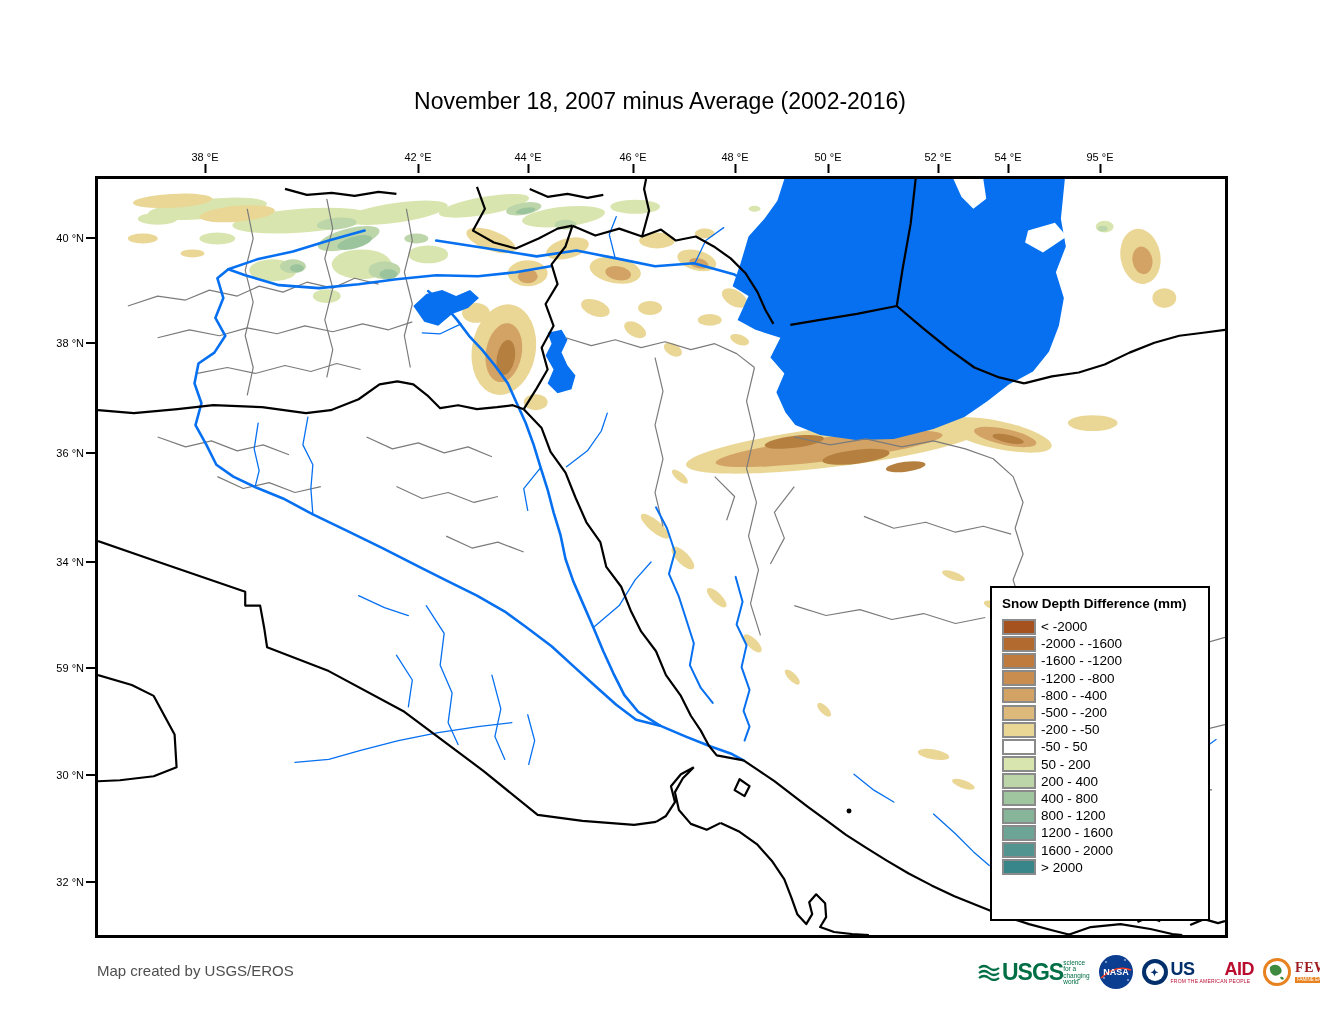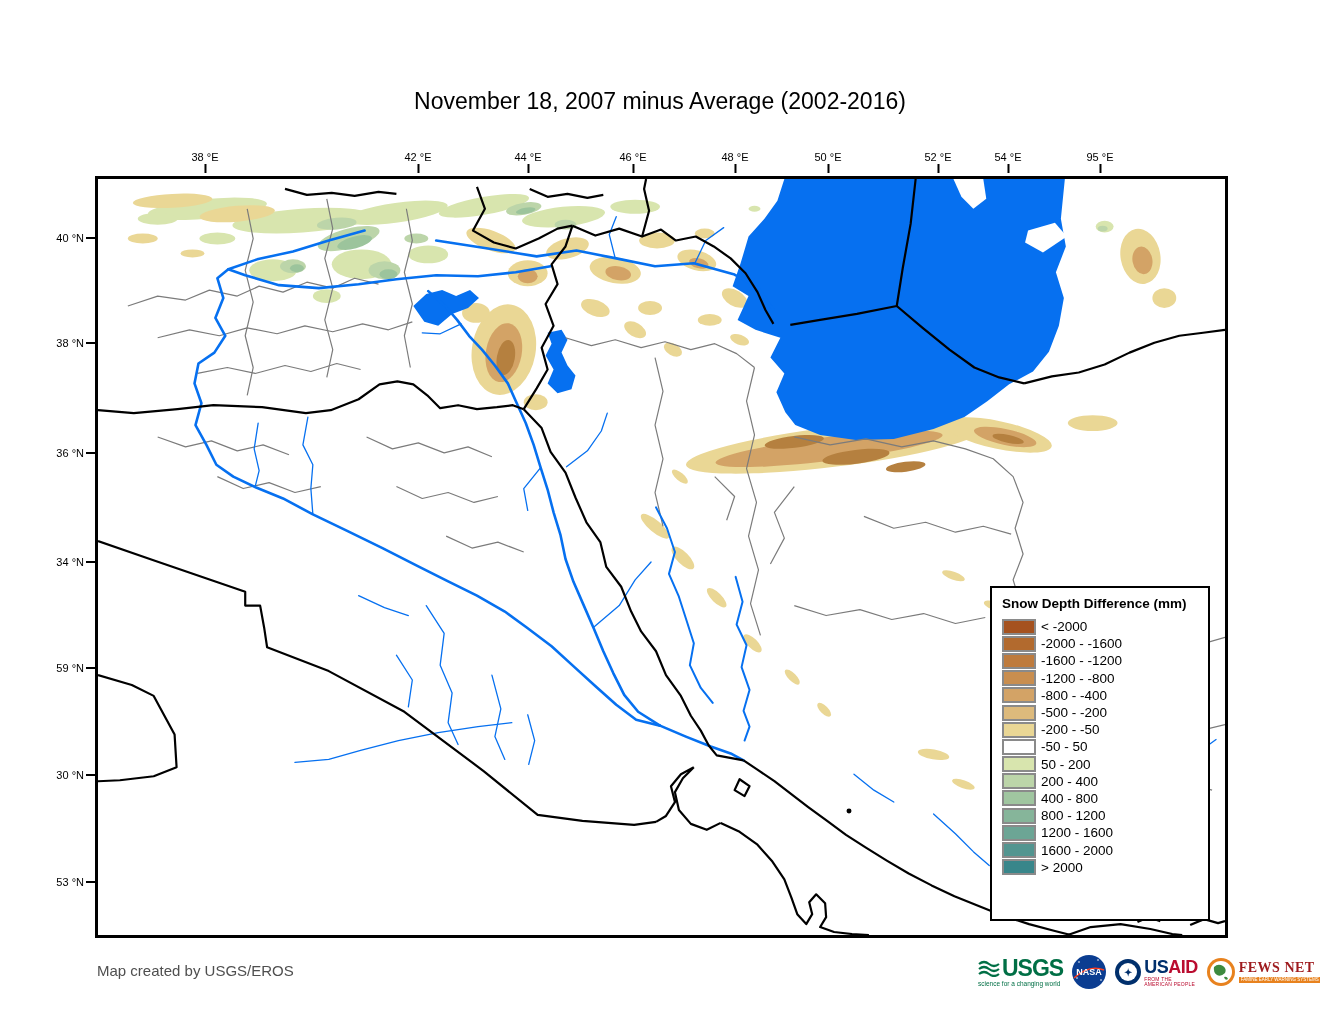--- a/index.html
+++ b/index.html
@@ -27,35 +27,35 @@
   .legend-row{display:flex;align-items:center;height:17.2px;}
   .swatch{width:30px;height:12px;border:2px solid var(--c-legend_swatch_border,#8a8a8a);
           display:inline-block;flex:0 0 auto;}
   .legend-label{font-size:13.5px;margin-left:5px;white-space:nowrap;}
   .legend-note{font-size:12.5px;line-height:16px;margin-top:9px;}
 
   .credit{position:absolute;left:97px;top:962px;font-size:15px;color:#4f4f4f;}
 
   
   .logos{position:absolute;left:978px;top:950px;height:44px;display:flex;align-items:center;gap:8px;}
-  .usgs{display:flex;flex-direction:column;line-height:1;}
+  .usgs{display:flex;flex-direction:row;line-height:1;}
   .usgs-main{display:flex;align-items:center;gap:2px;}
   .usgs-text{font-size:23px;font-weight:bold;color:var(--c-usgs_green,#006f45);letter-spacing:-1px;}
   .usgs-tag{font-size:6.5px;color:var(--c-usgs_green,#006f45);margin-top:1px;}
   .nasa{width:36px;height:36px;flex:0 0 auto;}
   .usaid{display:flex;align-items:center;gap:3px;}
   .usaid-seal{width:26px;height:26px;border-radius:50%;background:var(--c-usaid_blue,#002f6c);
               display:flex;align-items:center;justify-content:center;flex:0 0 auto;}
   .usaid-seal-inner{width:18px;height:18px;border-radius:50%;background:#fff;
                     display:flex;align-items:center;justify-content:center;
                     color:var(--c-usaid_blue,#002f6c);font-size:10px;font-weight:bold;}
   .usaid-txtcol{display:flex;flex-direction:column;line-height:1;}
   .usaid-word{font-size:18px;font-weight:bold;letter-spacing:-0.5px;}
   .usaid-us{color:var(--c-usaid_blue,#002f6c);}
-  .usaid-aid{color:var(--c-usaid_red,#ba0c2f);}
+  .usaid-aid{color:var(--c-usaid_red,#ba0c2f);padding-left:30px;}
   .usaid-tag{font-size:5px;color:var(--c-usaid_red,#ba0c2f);margin-top:1px;letter-spacing:0.2px;}
   .fews{display:flex;align-items:center;gap:3px;}
   .fews-globe{width:30px;height:30px;flex:0 0 auto;}
   .fews-col{display:flex;flex-direction:column;line-height:1;}
   .fews-word{font-family:"Liberation Serif",serif;font-size:14px;font-weight:bold;
              color:var(--c-fews_red,#9e1b1e);letter-spacing:0.5px;}
   .fews-bar{background:var(--c-fews_orange,#e8821e);color:#fff;font-size:4.5px;
             padding:1px 2px;margin-top:2px;white-space:nowrap;}
 
   
@@ -156,21 +156,21 @@
         <span class="lbl">59 °N</span>
         <span class="mark"></span>
       </div>
 
       <div class="ltick" style="top: 775px;">
         <span class="lbl">30 °N</span>
         <span class="mark"></span>
       </div>
 
       <div class="ltick" style="top: 882px;">
-        <span class="lbl">53 °N</span>
+        <span class="lbl">32 °N</span>
         <span class="mark"></span>
       </div>
     </div>
 
   <div class="map-frame">
     <svg viewBox="0 0 1133 762" preserveAspectRatio="none">
 
       <g>
         <g class="tp1">
           <ellipse cx="110" cy="30" rx="60" ry="10" transform="rotate(-5 110 30)"></ellipse>

